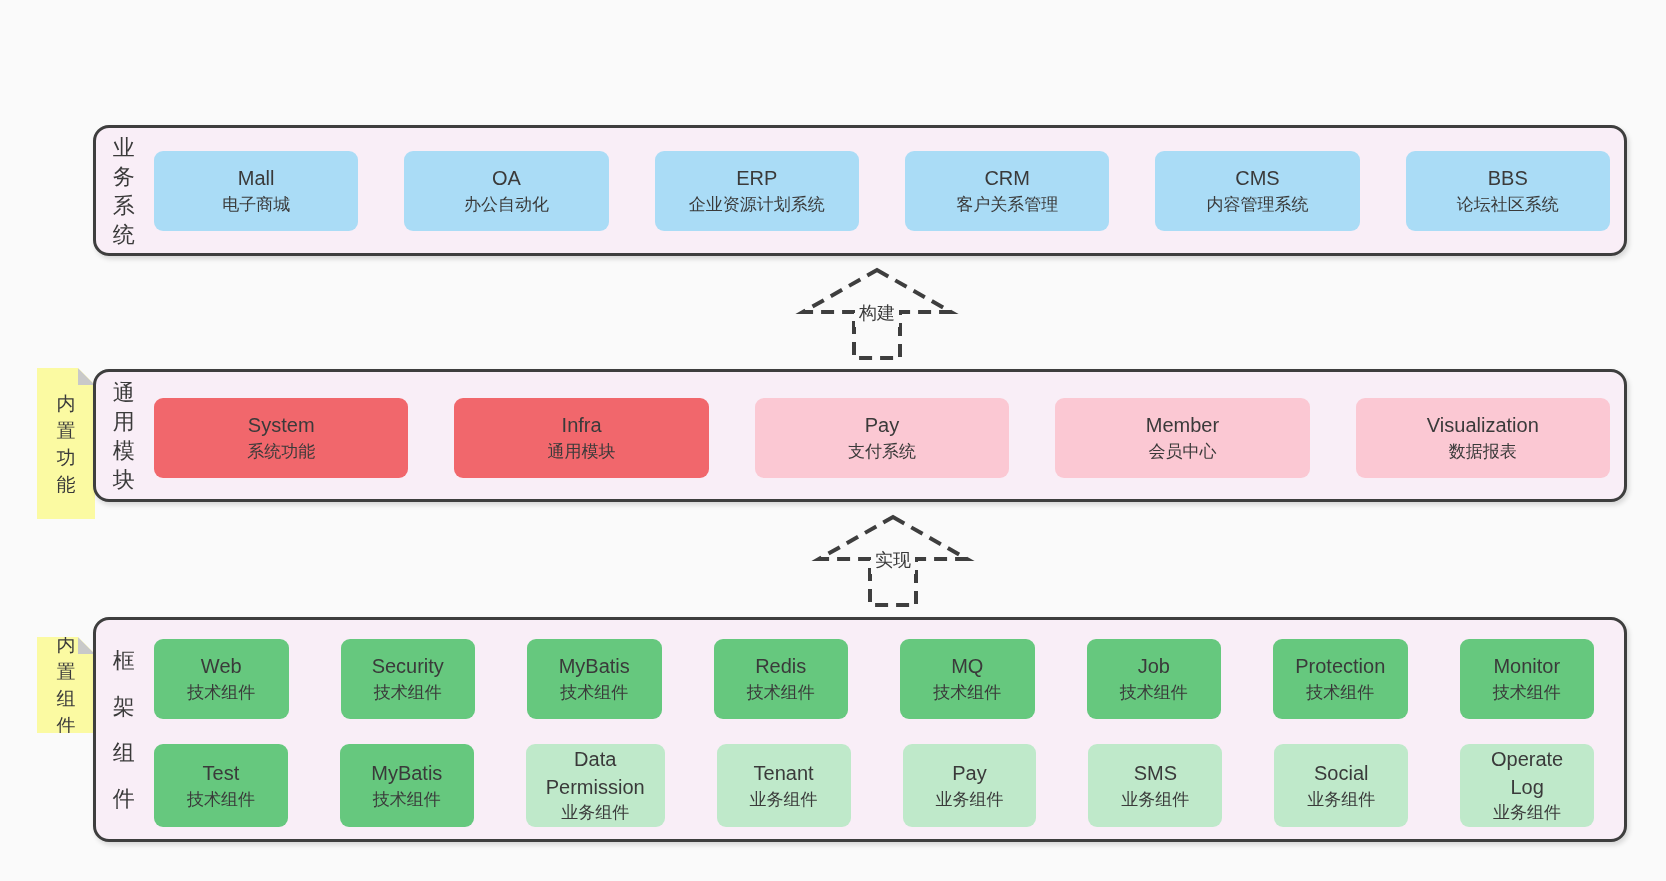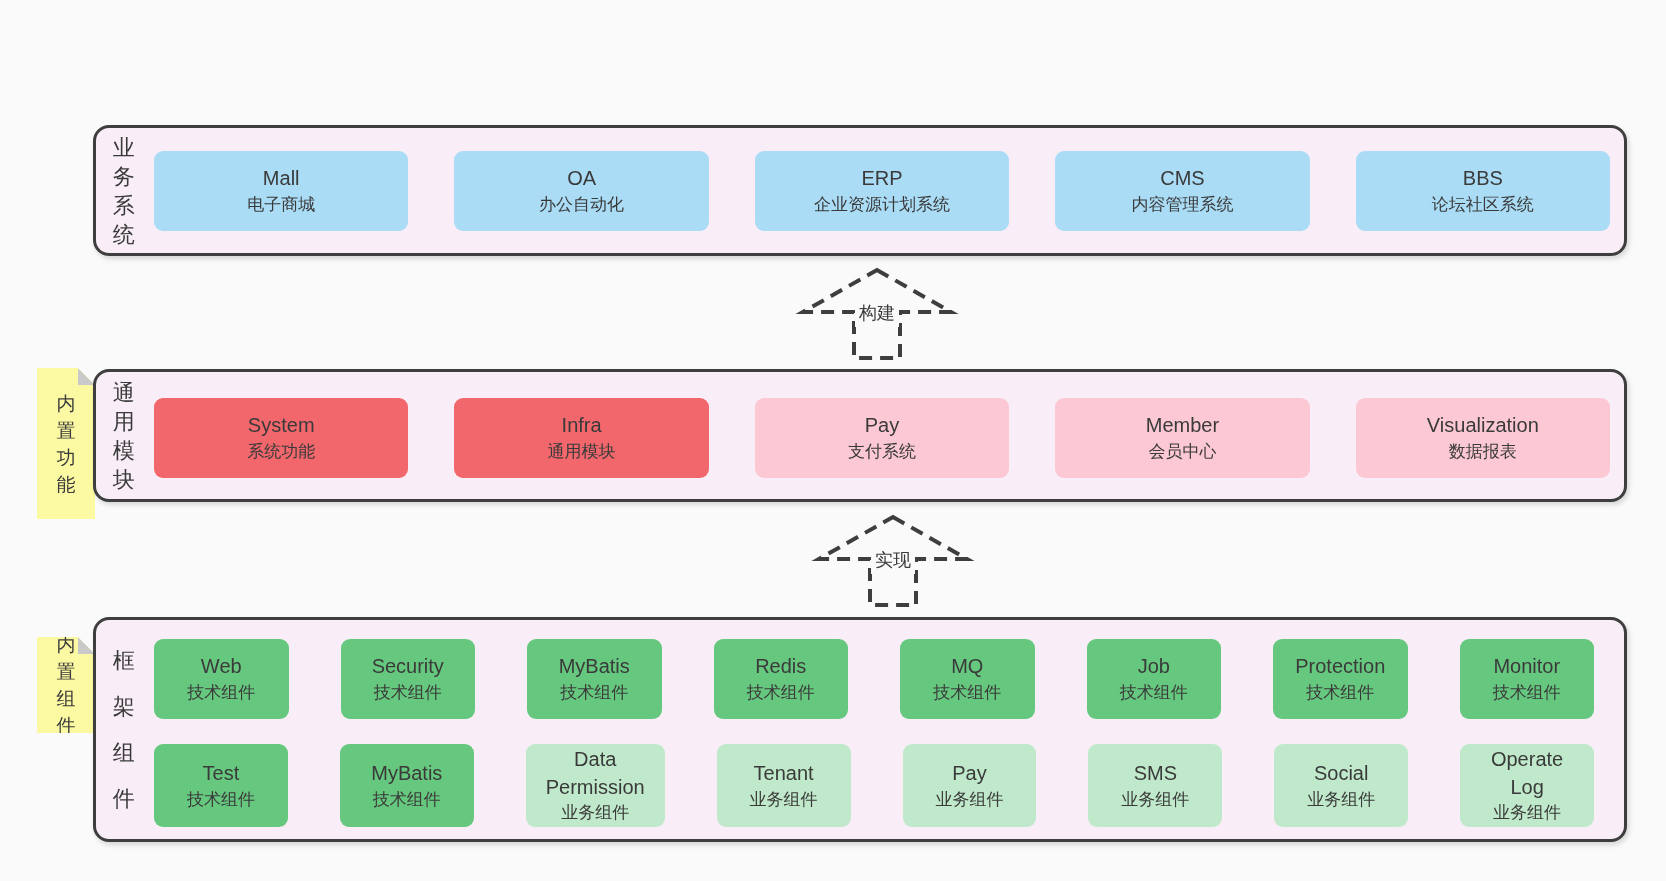--- a/index.html
+++ b/index.html
@@ -34,21 +34,21 @@
     font-size:22px; line-height:29px;
   }
   #band-framework .band-label { line-height:46px; }
 
   
   .boxes-row { position:absolute; display:flex; }
   #band-business .boxes-row,
   #band-modules  .boxes-row { left:58px; right:14px; gap:46px; height:80px; }
   #band-business .boxes-row { top:23px; }
   #band-modules  .boxes-row { top:26px; }
-  #band-framework .boxes-row { left:58px; right:30px; gap:52px; height:80px;justify-content:center; }
+  #band-framework .boxes-row { left:58px; right:30px; gap:52px; height:80px; }
   #band-framework .boxes-row.row-0 { top:19px; }
   #band-framework .boxes-row.row-1 { top:124px; height:83px; }
 
   .box {
     flex:1 1 0; border-radius:9px;
     display:flex; flex-direction:column; align-items:center; justify-content:center;
     text-align:center; padding:2px 20px; box-sizing:border-box;
     line-height:1.38;
   }
   .box .name { font-size:20px; }
@@ -115,20 +115,24 @@
         </div>
         <div class="box c-blue">
           <span class="name">OA</span>
           <span class="sub">办公自动化</span>
         </div>
         <div class="box c-blue">
           <span class="name">ERP</span>
           <span class="sub">企业资源计划系统</span>
         </div>
         <div class="box c-blue">
+          <span class="name">CRM</span>
+          <span class="sub">客户关系管理</span>
+        </div>
+        <div class="box c-blue">
           <span class="name">CMS</span>
           <span class="sub">内容管理系统</span>
         </div>
         <div class="box c-blue">
           <span class="name">BBS</span>
           <span class="sub">论坛社区系统</span>
         </div>
       </div>
   </section>
 

